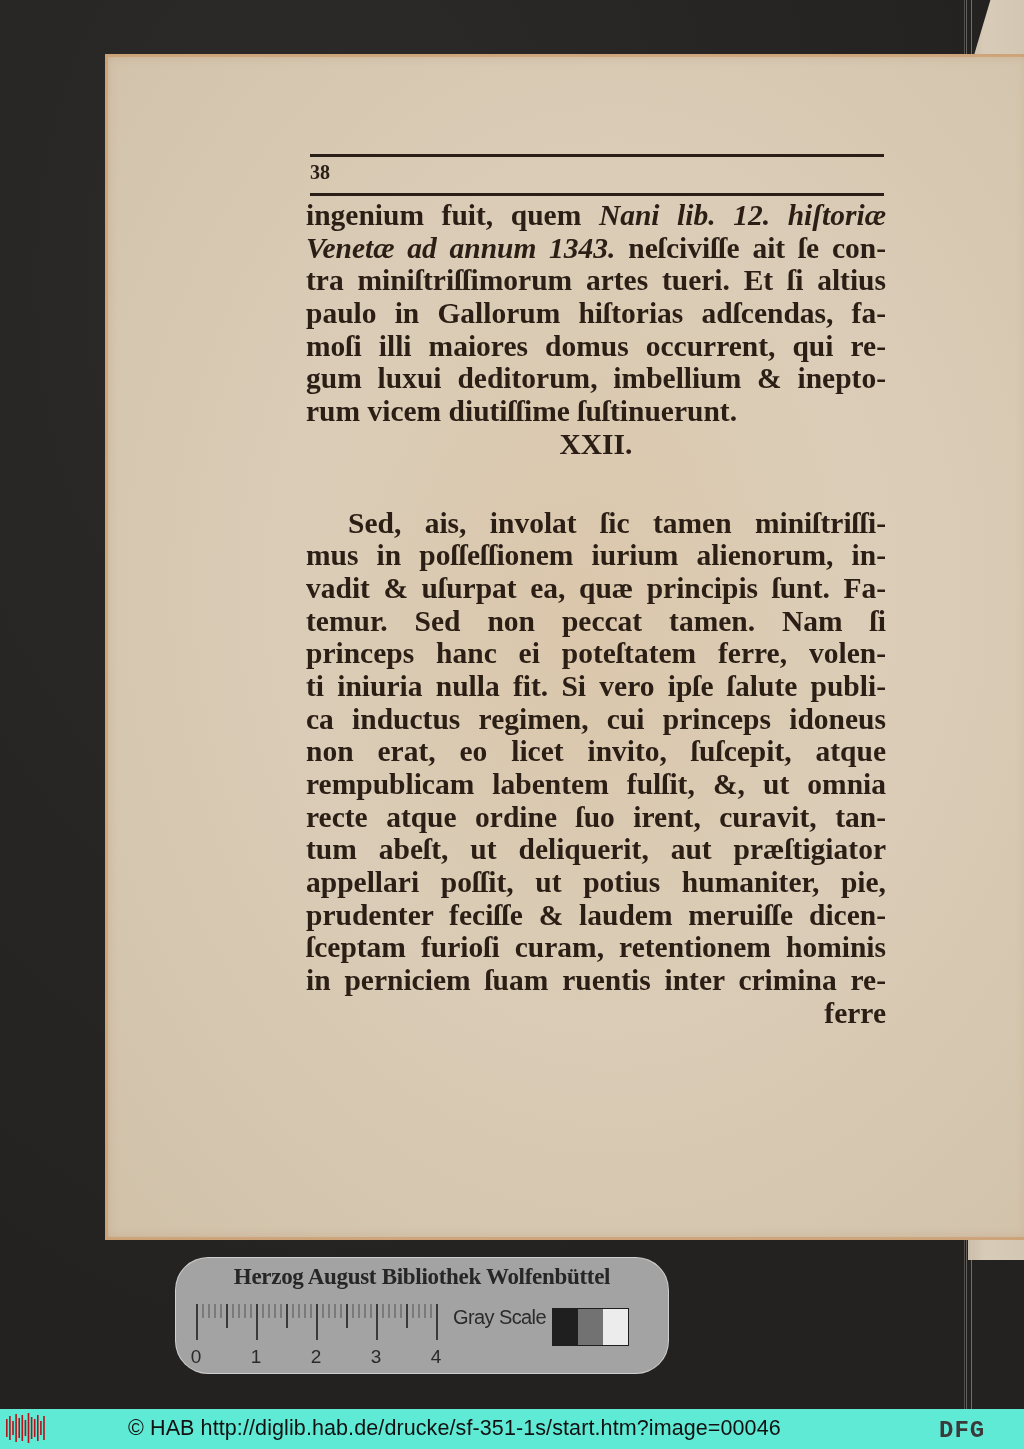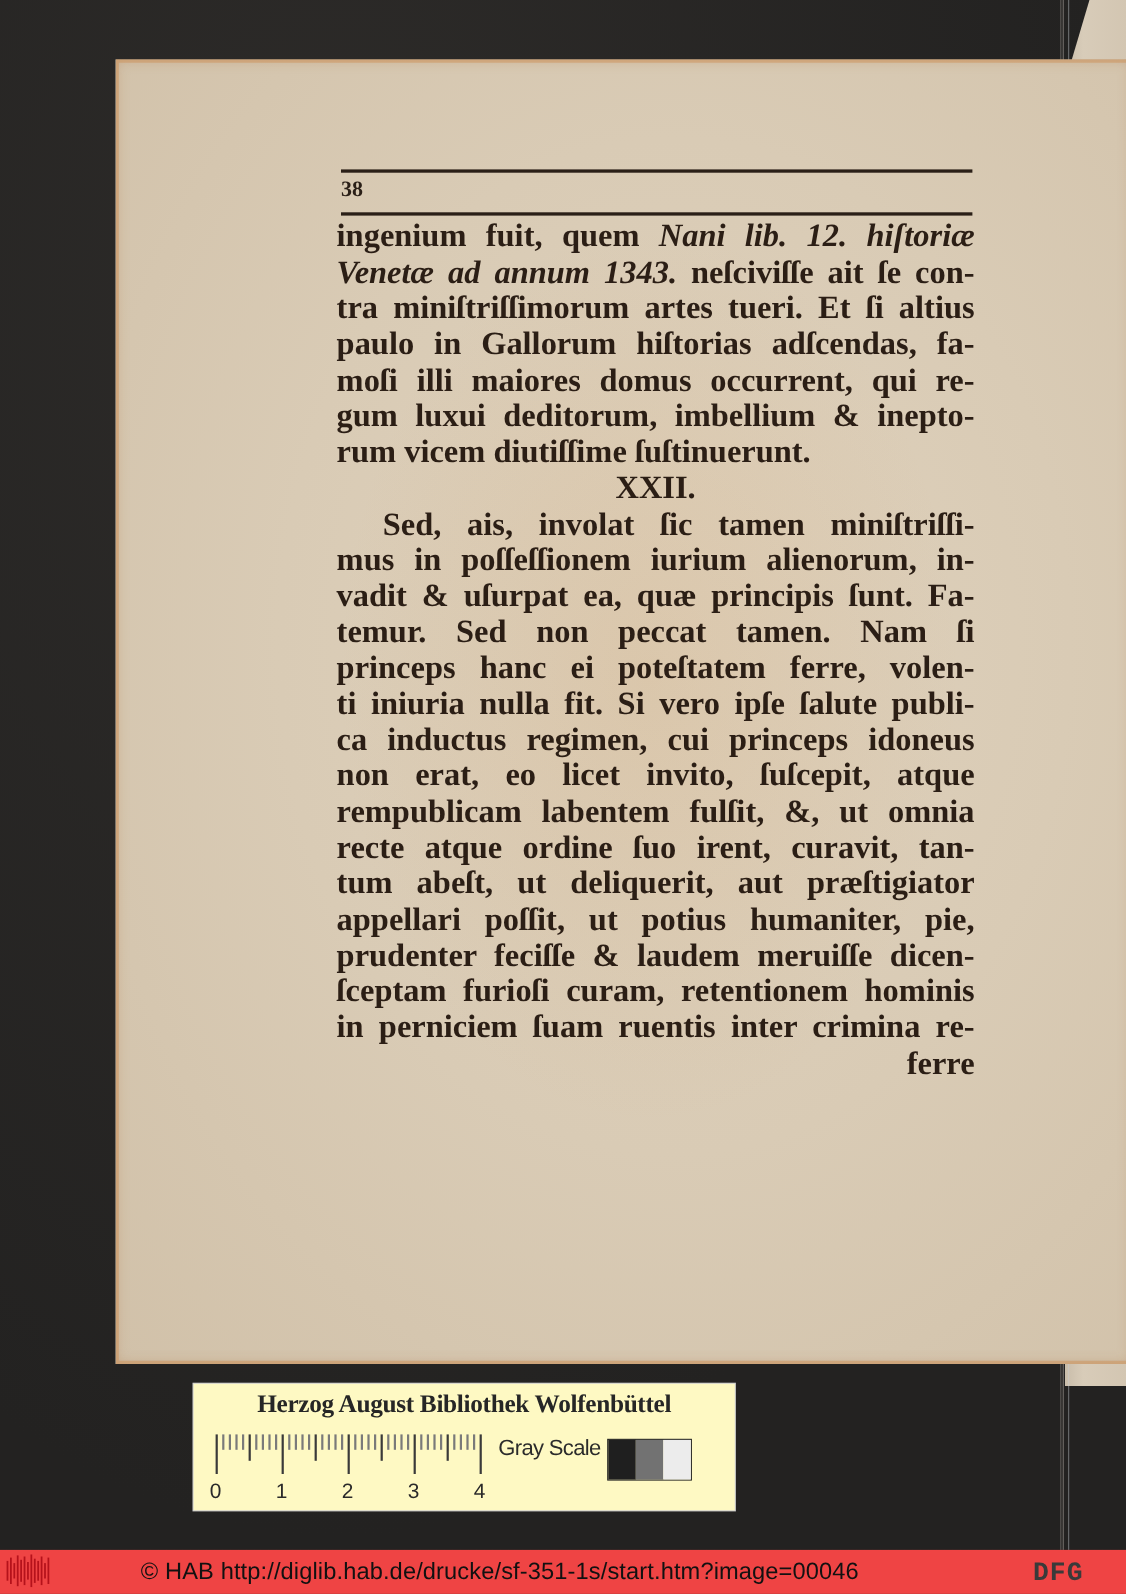--- a/index.html
+++ b/index.html
@@ -59,27 +59,28 @@
     }
     .text-block {
       position: absolute; left: 201px; top: 145px; width: 580px;
       font-family: "Liberation Serif", serif;
       font-size: 29.5px; line-height: 32.7px; color: #2b1e15;
     }
     .line { white-space: nowrap; text-align: justify; text-align-last: justify; height: 32.7px; }
     .line.last { text-align-last: left; }
     .line.right { text-align: right; text-align-last: right; }
     .line.center { text-align: center; text-align-last: center; }
-    .line.indent { padding-left: 42px; }
+    .line.indent { padding-left: 42px; margin-top: 46px; }
     .it { font-style: italic; }
     
     .scale-card {
       position: absolute; left: 176px; top: 1258px; width: 492px; height: 115px;
-      background: #fef9c3;
+      background: #a3a3a3;
       box-shadow: 0 0 0 1px #cfcfcf;
+      border-radius: 32px;
     }
     .scale-card .inst {
       position: absolute; left: 0; top: 6px; width: 492px; text-align: center;
       font-family: "Liberation Serif", serif; font-weight: bold; font-size: 23px; color: #262626;
       letter-spacing: -0.3px;
     }
     .ruler { position: absolute; left: 20px; top: 46px; width: 245px; height: 60px; }
     .tick { position: absolute; top: 0; width: 1.5px; background: #3a3a3a; }
     .ruler-num {
       position: absolute; top: 42px; font-family: "Liberation Sans", sans-serif;
@@ -90,21 +91,21 @@
       font-size: 20px; color: #2b2b2b; letter-spacing: -0.6px;
     }
     .gray-swatches {
       position: absolute; left: 376px; top: 50px; width: 75px; height: 36px;
       border: 1.5px solid #1e1e1e; display: flex;
     }
     .gray-swatches span { flex: 1; height: 100%; }
     
     .footer {
       position: absolute; left: 0; top: 1409px; width: 1024px; height: 40px;
-      background: #ef4444;
+      background: #5eead4;
     }
     .footer .logo {
       position: absolute; left: 5px; top: 4px; width: 42px; height: 30px;
     }
     .footer .copy {
       position: absolute; left: 128px; top: 7px; font-family: "Liberation Sans", sans-serif;
       font-size: 21.5px; color: #111; white-space: nowrap; letter-spacing: 0.1px;
     }
     .footer .dfg {
       position: absolute; left: 939px; top: 8px; font-family: Liberation Mono, monospace;

